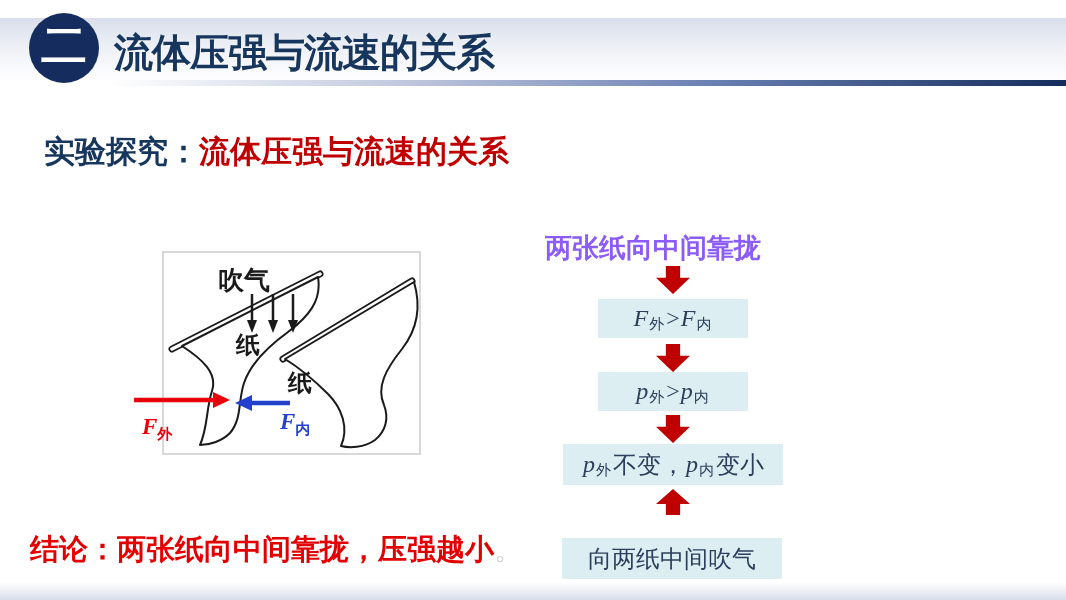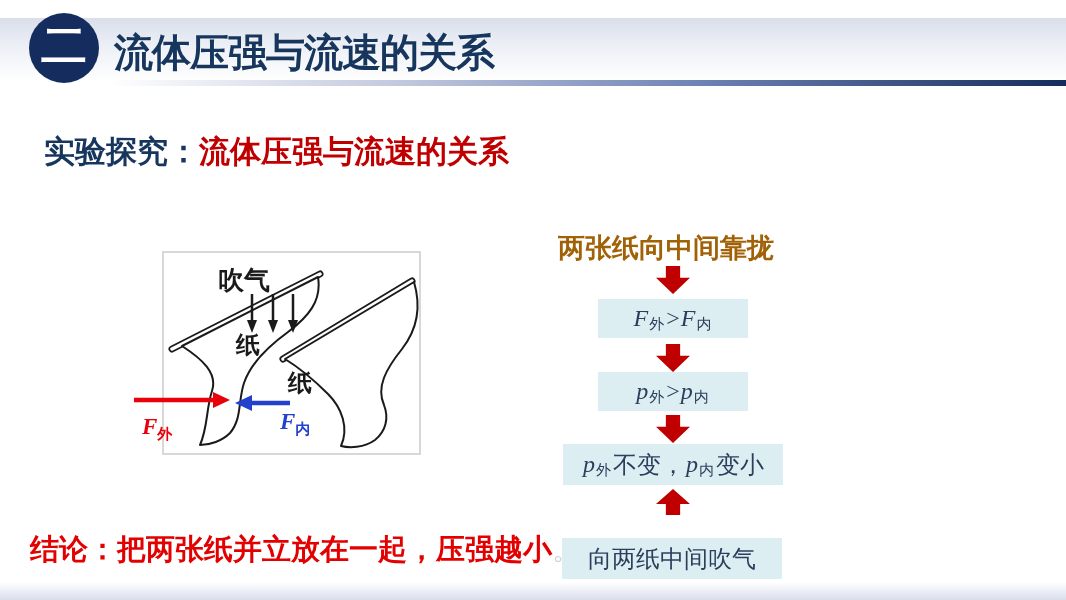--- a/index.html
+++ b/index.html
@@ -37,22 +37,22 @@
   
   .exp-par {
     position:absolute; left:38px; top:182px; width:900px;
     font-size:26px; line-height:38px; color:#2c3e54;
   }
   .exp-par .tag { color:#1d5c46; }
   
   .illustration { position:absolute; left:118px; top:247px; width:332px; height:212px; }
   
   .flow-observation {
-    position:absolute; left:545px; top:230px; width:242px; text-align:center;
-    font-size:27px; font-weight:bold; color:#a16207; white-space:nowrap;
+    position:absolute; left:545px; top:230px; width:242px; text-align:left;
+    font-size:27px; font-weight:bold; color:#8b5cf6; white-space:nowrap;
   }
   .flow-arrow { position:absolute; width:34px; height:28px; background:#c00000; }
   .flow-arrow.down { clip-path:polygon(29% 0,71% 0,71% 42%,100% 42%,50% 100%,0 42%,29% 42%); }
   .flow-arrow.up   { clip-path:polygon(50% 0,100% 58%,71% 58%,71% 100%,29% 100%,29% 58%,0 58%); }
   .fa1 { left:656px; top:266px; }
   .fa2 { left:656px; top:344px; }
   .fa3 { left:656px; top:415px; }
   .fa4 { left:656px; top:489px; height:26px; }
   .flow-box {
     position:absolute; background:#dceef2; color:#2b3f5c;
@@ -164,17 +164,17 @@
       <span class="seg-it">p</span>
       <span class="seg-sub">内</span>
       <span>变小</span>
     </div>
   <div class="flow-arrow up fa4"></div>
   <div class="flow-box fb4">
       <span>向两纸中间吹气</span>
     </div>
 
   <div class="conclusion">
-    <span>结论：</span><span>把两张纸并立放在一起，压强越小</span><span class="faint-period">。</span>
+    <span>结论：</span><span>两张纸向中间靠拢，压强越小</span><span class="faint-period">。</span>
   </div>
 
   <div class="footer-band"></div>
 </div>
 
 </body></html>

